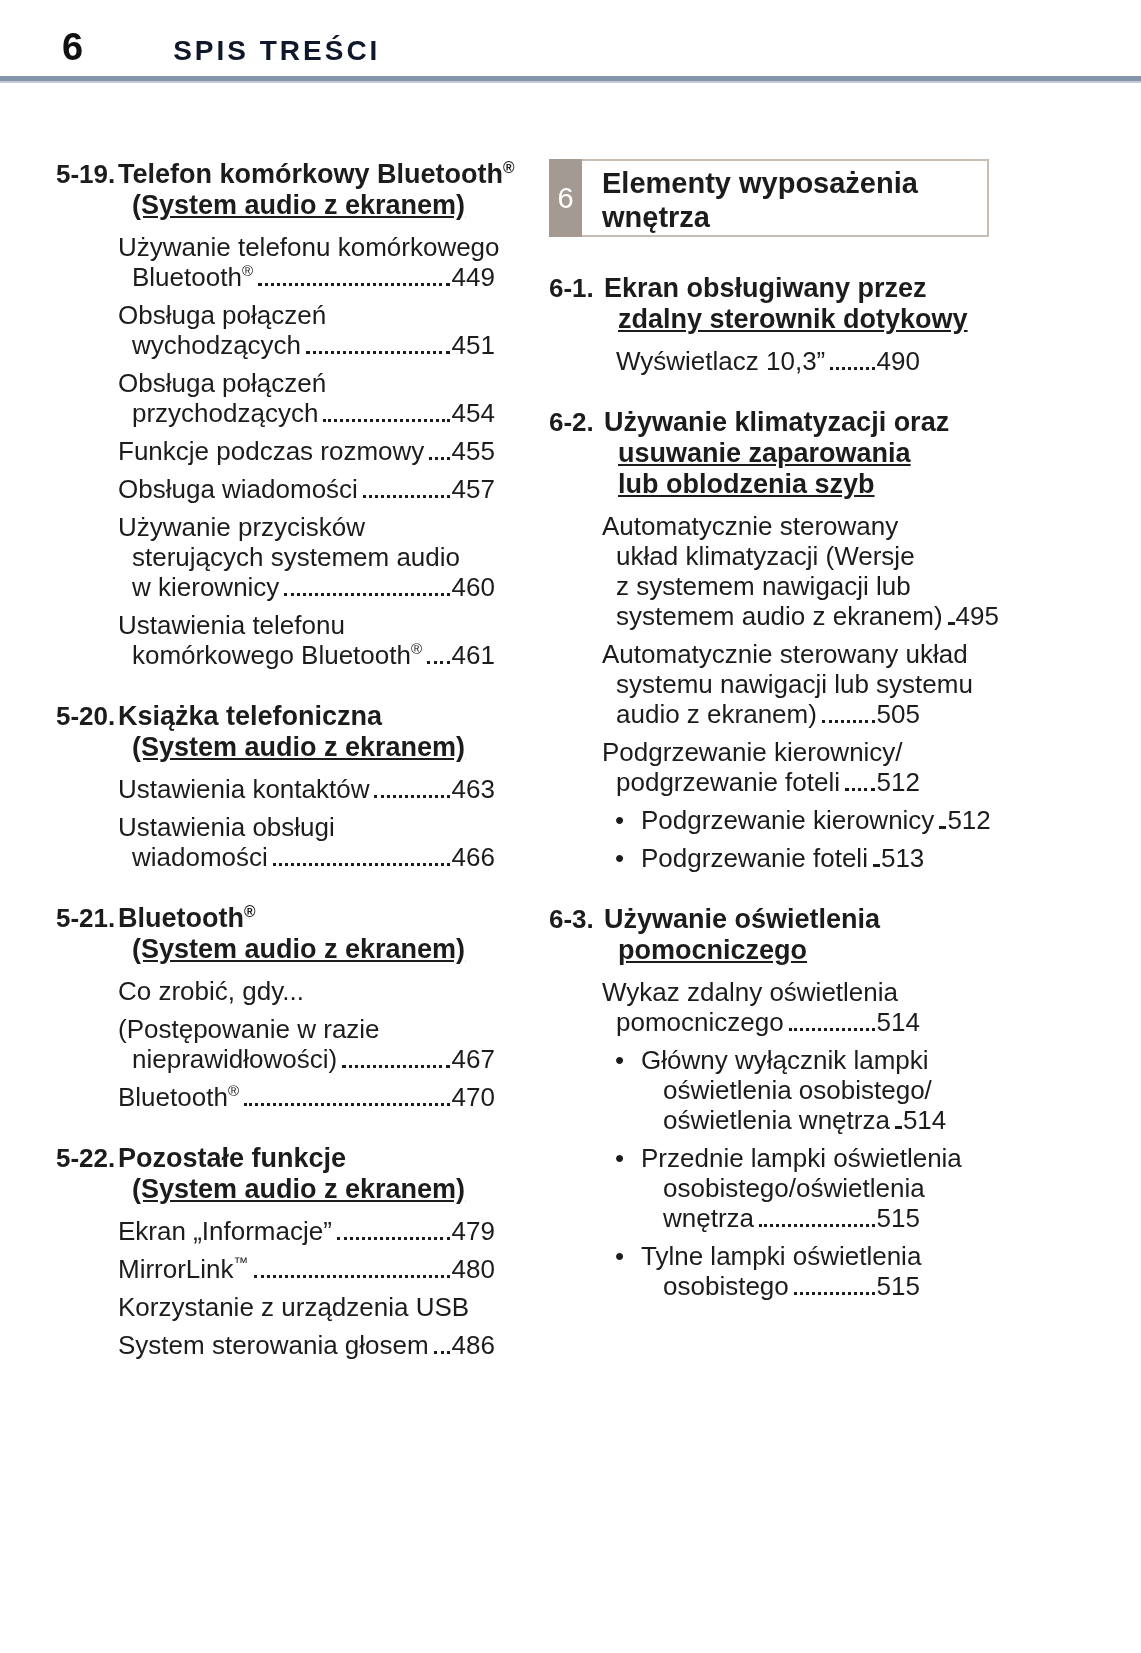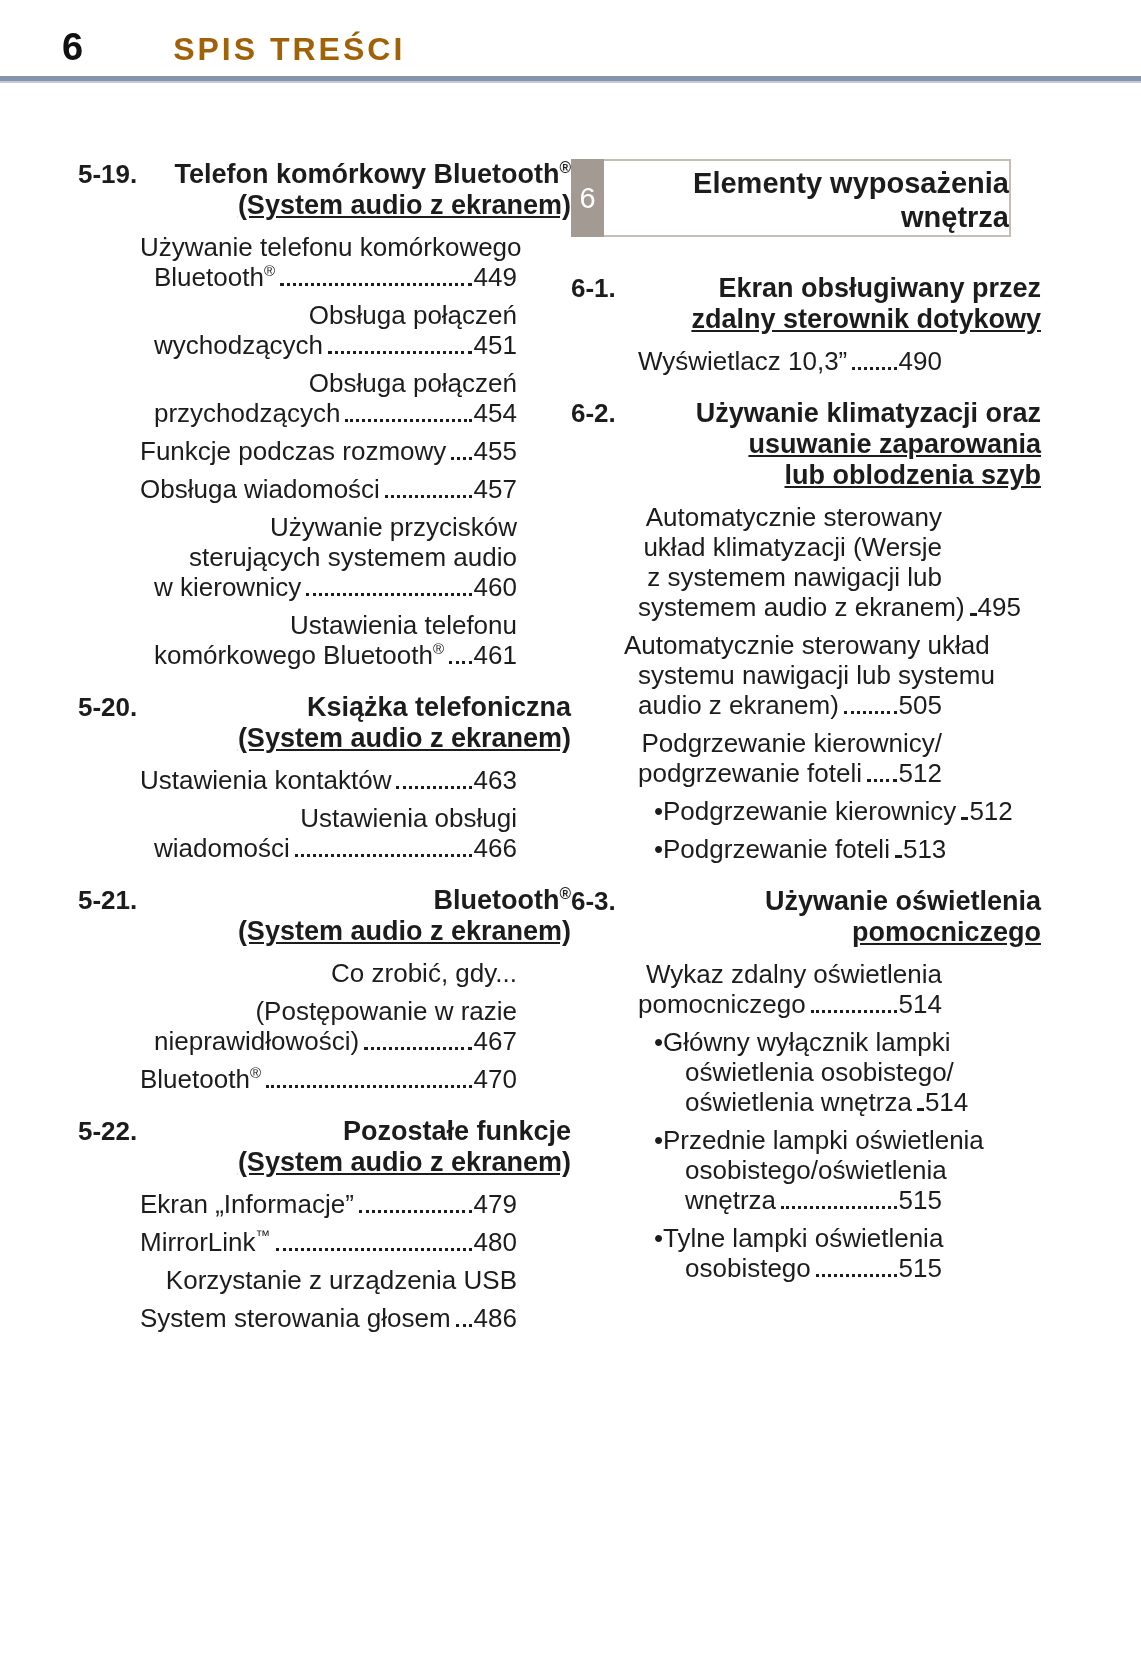--- a/index.html
+++ b/index.html
@@ -20,42 +20,41 @@
     padding: 26px 0 0 62px;
     height: 76px;
   }
   .hdr-num {
     font-size: 38px;
     font-weight: bold;
     color: #111111;
   }
   .hdr-title {
     margin-left: 90px;
-    font-size: 32px;
+    font-size: 28px;
     font-weight: bold;
     letter-spacing: 3px;
-    color: #a16207;
+    color: #0f172a;
   }
   .hdr-rule {
     height: 7px;
     background: #8495aa;
     border-bottom: 2px solid #c3cbd6;
   }
   
   .content {
     display: flex;
     margin-top: 76px;
-    padding-left: 78px;
-    text-align: right;
+    padding-left: 56px;
   }
   .col { font-size: 26px; }
   .col-left  { width: 493px; flex: 0 0 493px; }
   .col-right { width: 470px; flex: 0 0 470px; }
 
-  .section { margin-top: 22px; }
+  .section { margin-top: 31px; }
   .section:first-of-type { margin-top: 0; }
 
   .sec-head { position: relative; margin-bottom: 11px; }
   .col-left  .sec-head { padding-left: 62px; }
   .col-right .sec-head { padding-left: 55px; }
   .sec-num {
     position: absolute; left: 0; top: 0;
     font-weight: bold; line-height: 31px;
   }
   .h-line {

